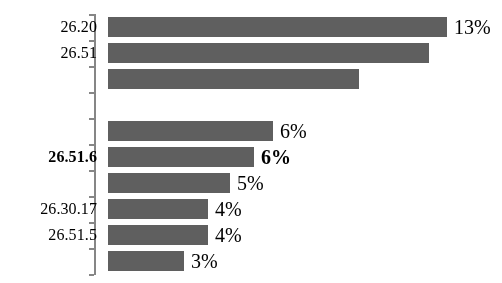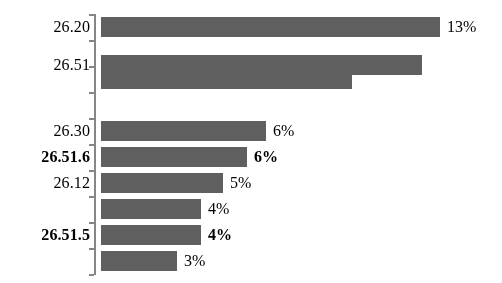--- a/index.html
+++ b/index.html
@@ -52,21 +52,21 @@
   
   .rows {
     position: absolute;
     left: 0;
     top: 0;
     width: 502px;
     height: 283px;
   }
   .bar-row {
     position: absolute;
-    left: 5px;
+    left: 12px;
     width: 412px;
     height: 26px;
     display: block;
   }
 
   .cat-label {
     position: absolute;
     left: 0;
     top: 0;
     width: 85px;
@@ -85,21 +85,21 @@
     top: 3px;
     height: 20px;
     background: #5f5f5f;
   }
 
   .value-label {
     position: absolute;
     top: 0;
     height: 26px;
     line-height: 26px;
-    font-size: 16px;
+    font-size: 20px;
     color: #000000;
     white-space: nowrap;
   }
 </style>
 </head>
 <body>
 
 <div id="chart-root">
 
   <div class="plot-area">
@@ -118,47 +118,46 @@
         <div class="axis-tick" style="top: 248px;"></div>
         <div class="axis-tick" style="top: 274px;"></div>
       </div>
 
     <div class="rows" id="rows">
         <div class="bar-row" style="top: 14px;">
           <div class="cat-label">26.20</div>
           <div class="bar" style="width: 339px; background: rgb(95, 95, 95);"></div>
           <div class="value-label" style="left: 442px;">13%</div>
         </div>
-        <div class="bar-row" style="top: 40px; margin-top: 12px;">
+        <div class="bar-row" style="top: 40px;">
           <div class="cat-label">26.51</div>
           <div class="bar" style="width: 321px; background: rgb(95, 95, 95);"></div>
         </div>
         <div class="bar-row" style="top: 66px;">
           <div class="bar" style="width: 251px; background: rgb(95, 95, 95);"></div>
         </div>
         <div class="bar-row" style="top: 118px;">
-          <div class="cat-label">26.30</div>
           <div class="bar" style="width: 165px; background: rgb(95, 95, 95);"></div>
           <div class="value-label" style="left: 268px;">6%</div>
         </div>
         <div class="bar-row" style="top: 144px; font-weight: bold;">
           <div class="cat-label">26.51.6</div>
           <div class="bar" style="width: 146px; background: rgb(95, 95, 95);"></div>
           <div class="value-label" style="left: 249px;">6%</div>
         </div>
         <div class="bar-row" style="top: 170px;">
-          <div class="cat-label">26.12</div>
           <div class="bar" style="width: 122px; background: rgb(95, 95, 95);"></div>
           <div class="value-label" style="left: 225px;">5%</div>
         </div>
         <div class="bar-row" style="top: 196px;">
+          <div class="cat-label">26.30.17</div>
           <div class="bar" style="width: 100px; background: rgb(95, 95, 95);"></div>
           <div class="value-label" style="left: 203px;">4%</div>
         </div>
-        <div class="bar-row" style="top: 222px; font-weight: bold;">
+        <div class="bar-row" style="top: 222px;">
           <div class="cat-label">26.51.5</div>
           <div class="bar" style="width: 100px; background: rgb(95, 95, 95);"></div>
           <div class="value-label" style="left: 203px;">4%</div>
         </div>
         <div class="bar-row" style="top: 248px;">
           <div class="bar" style="width: 76px; background: rgb(95, 95, 95);"></div>
           <div class="value-label" style="left: 179px;">3%</div>
         </div>
       </div>
 

